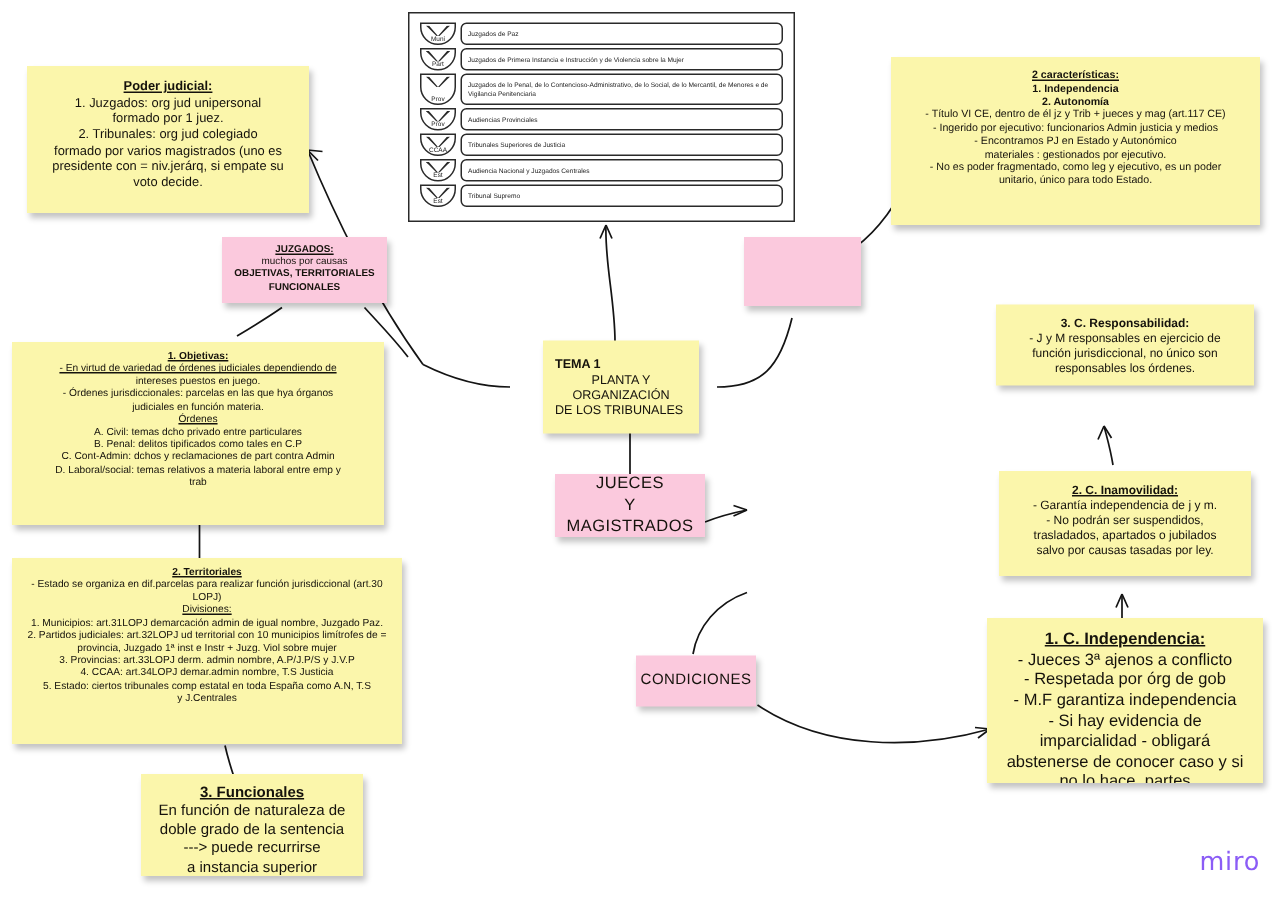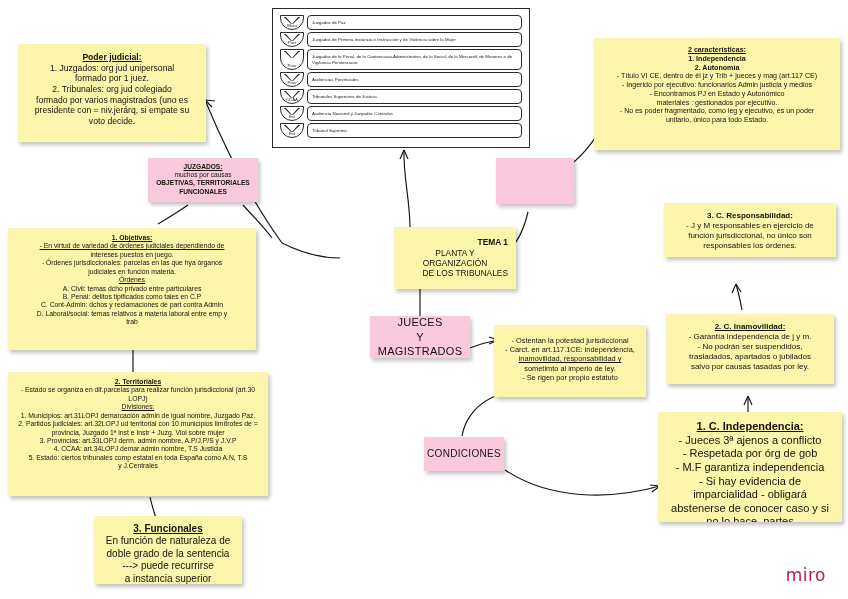--- a/index.html
+++ b/index.html
@@ -114,24 +114,24 @@
     display: flex;
     align-items: center;
     padding: 0 4px;
     box-sizing: border-box;
     text-align: left;
     color: #1c1c1c;
   }
   
   .watermark {
     position: absolute;
-    right: 22px;
+    right: 8px;
     bottom: 14px;
     font-size: 17px;
-    color: #be185d;
+    color: #8b5cf6;
     letter-spacing: .5px;
     font-family: "DejaVu Sans", sans-serif;
   }
 </style>
 </head>
 <body>
 
 <div id="canvas">
 
   <svg class="links" viewBox="0 0 848 599">
@@ -251,21 +251,21 @@
   </div>
 
   <div class="note" style="left:94px; top:516px; width:148px; height:68px; font-size:10px; padding-top:7px;">
     <span class="title">3. Funcionales</span>
     <span class="line">En función de naturaleza de</span>
     <span class="line">doble grado de la sentencia</span>
     <span class="line">---&gt; puede recurrirse</span>
     <span class="line">a instancia superior</span>
   </div>
 
-  <div class="note" style="left:362px; top:227px; width:122px; height:62px; font-size:8.4px; display:flex; flex-direction:column; align-items:flex-end; justify-content:center;margin-left:32px;">
+  <div class="note" style="left:362px; top:227px; width:104px; height:62px; font-size:8.4px; display:flex; flex-direction:column; align-items:flex-start; justify-content:center;">
     <span class="line hl">TEMA 1</span>
     <span class="line">PLANTA Y ORGANIZACIÓN</span>
     <span class="line">DE LOS TRIBUNALES</span>
   </div>
 
   <div class="note pink big" style="left:496px; top:158px; width:78px; height:46px; flex-direction:column;gap:44px;">
     <span class="line">PODER</span>
     <span class="line">JUDICIAL</span>
   </div>
 
@@ -310,23 +310,16 @@
     <span class="line">- Jueces 3ª ajenos a conflicto</span>
     <span class="line">- Respetada por órg de gob</span>
     <span class="line">- M.F garantiza independencia</span>
     <span class="line">- Si hay evidencia de imparcialidad - obligará</span>
     <span class="line">abstenerse de conocer caso y si no lo hace, partes</span>
     <span class="line">recusarle.</span>
     <span class="line">A. ABSTENCIÓN</span>
     <span class="line">B. RECUSACIÓN</span>
   </div>
 
-  <div class="note" style="left:494px; top:325px; width:152px; height:72px; font-size:7.4px; padding-top:11px;">
-    <span class="line">- Ostentan la potestad jurisdiccional</span>
-    <span class="line">- Carct. en art.117.1CE: independencia,</span>
-    <span class="line u">inamovilidad, responsabilidad y</span>
-    <span class="line">sometimto al imperio de ley.</span>
-    <span class="line">- Se rigen por propio estatuto</span>
-  </div>
 
   <div class="watermark">miro</div>
 
 </div>
 
 </body></html>

